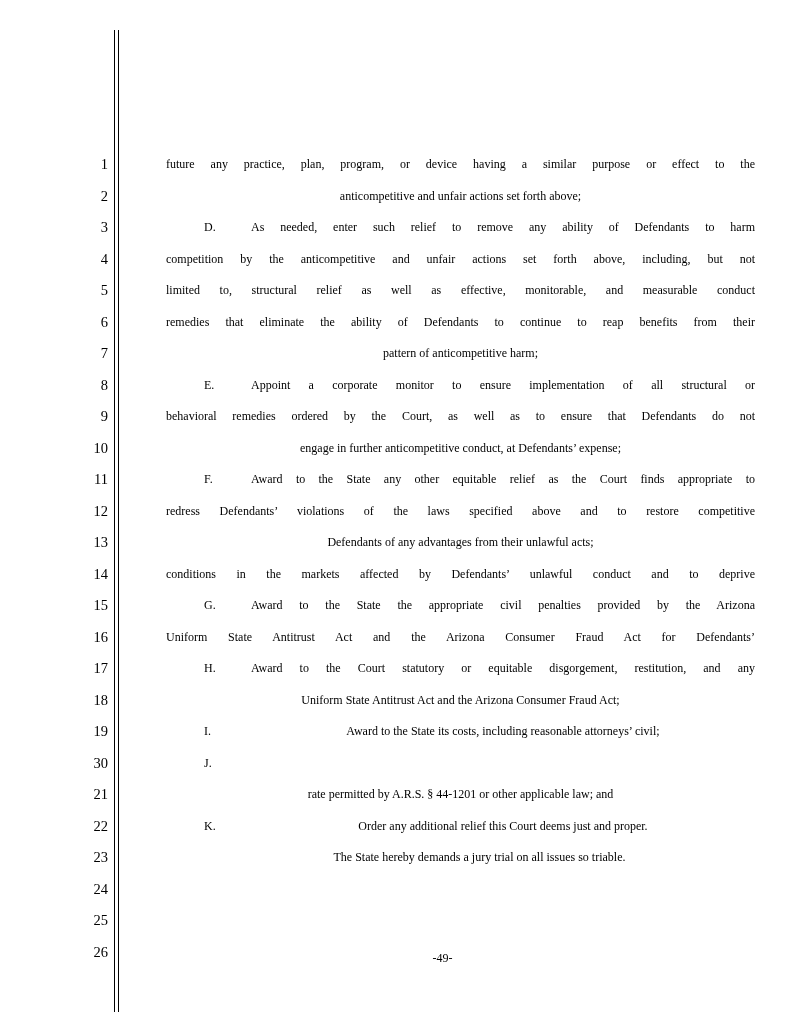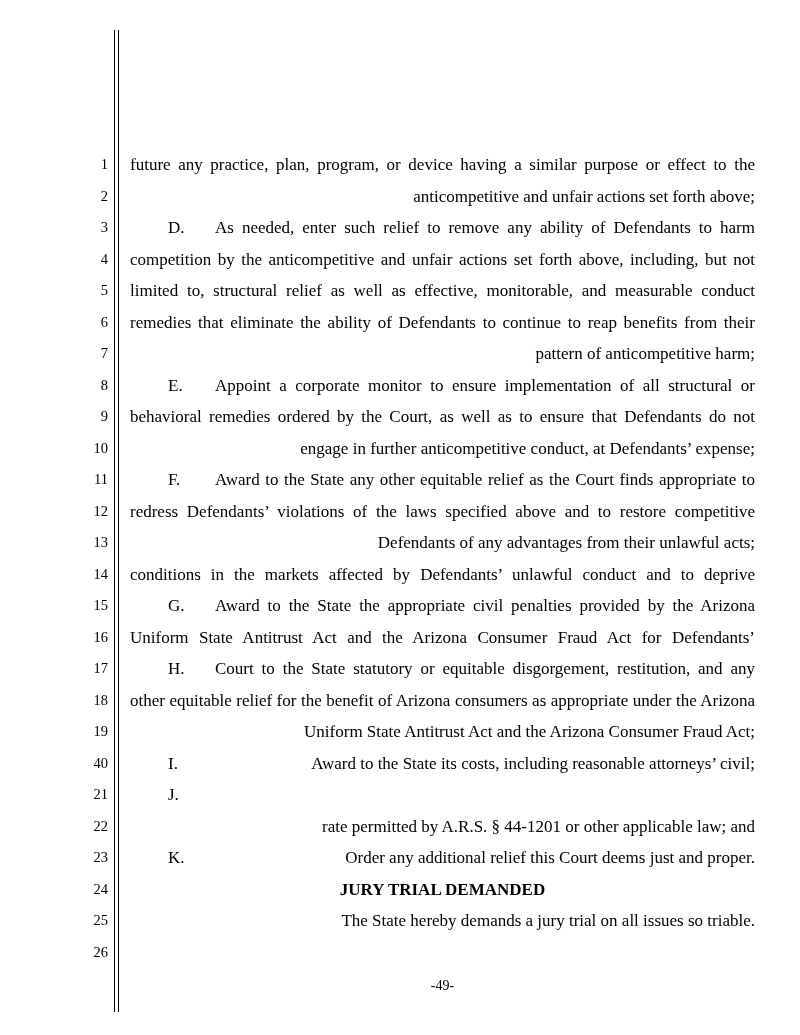--- a/index.html
+++ b/index.html
@@ -29,37 +29,38 @@
     height: 31.5px; line-height: 31.5px;
     text-align: right;
     font-size: 14.5px;
   }
   .body-text {
     position: absolute; top: 149px; left: 130px; width: 625px;
   }
   .text-line {
     position: relative;
     height: 31.5px; line-height: 31.5px;
-    font-size: 17px;
+    font-size: 12px;
     white-space: normal;
+    margin-left: 36px;
   }
   .text-line.j {
     text-align: justify;
     text-align-last: justify;
     text-justify: inter-word;
   }
-  .text-line.l { text-align: right; }
+  .text-line.l { text-align: center; }
   .text-line.c { text-align: center; }
   .text-line.b { font-weight: bold; }
   .with-label { padding-left: 85px; }
   .indent-only { padding-left: 38px; }
   .para-label { position: absolute; left: 38px; }
   .footer {
-    position: absolute; top: 976px; left: 130px; width: 625px;
-    text-align: center; font-size: 14px; line-height: 20px;
+    position: absolute; top: 948px; left: 130px; width: 625px;
+    text-align: center; font-size: 12px; line-height: 20px;
   }
 </style>
 </head>
 <body>
 
 <div class="page">
   <div class="rule rule-outer"></div>
   <div class="rule rule-inner"></div>
   <div id="line-numbers" class="line-numbers">
       <div class="line-num">1</div>
@@ -74,21 +75,21 @@
       <div class="line-num">10</div>
       <div class="line-num">11</div>
       <div class="line-num">12</div>
       <div class="line-num">13</div>
       <div class="line-num">14</div>
       <div class="line-num">15</div>
       <div class="line-num">16</div>
       <div class="line-num">17</div>
       <div class="line-num">18</div>
       <div class="line-num">19</div>
-      <div class="line-num">40</div>
+      <div class="line-num">30</div>
       <div class="line-num">21</div>
       <div class="line-num">22</div>
       <div class="line-num">23</div>
       <div class="line-num">24</div>
       <div class="line-num">25</div>
       <div class="line-num">26</div>
     </div>
   <div id="body-text" class="body-text">
       <div class="text-line j"><span>future any practice, plan, program, or device having a similar purpose or effect to the</span></div>
       <div class="text-line l"><span>anticompetitive and unfair actions set forth above;</span></div>
@@ -99,24 +100,22 @@
       <div class="text-line l"><span>pattern of anticompetitive harm;</span></div>
       <div class="text-line j with-label"><span class="para-label">E.</span><span>Appoint a corporate monitor to ensure implementation of all structural or</span></div>
       <div class="text-line j"><span>behavioral remedies ordered by the Court, as well as to ensure that Defendants do not</span></div>
       <div class="text-line l"><span>engage in further anticompetitive conduct, at Defendants’ expense;</span></div>
       <div class="text-line j with-label"><span class="para-label">F.</span><span>Award to the State any other equitable relief as the Court finds appropriate to</span></div>
       <div class="text-line j"><span>redress Defendants’ violations of the laws specified above and to restore competitive</span></div>
       <div class="text-line l"><span>Defendants of any advantages from their unlawful acts;</span></div>
       <div class="text-line j"><span>conditions in the markets affected by Defendants’ unlawful conduct and to deprive</span></div>
       <div class="text-line j with-label"><span class="para-label">G.</span><span>Award to the State the appropriate civil penalties provided by the Arizona</span></div>
       <div class="text-line j"><span>Uniform State Antitrust Act and the Arizona Consumer Fraud Act for Defendants’</span></div>
-      <div class="text-line j with-label"><span class="para-label">H.</span><span>Court to the State statutory or equitable disgorgement, restitution, and any</span></div>
-      <div class="text-line j"><span>other equitable relief for the benefit of Arizona consumers as appropriate under the Arizona</span></div>
+      <div class="text-line j with-label"><span class="para-label">H.</span><span>Award to the Court statutory or equitable disgorgement, restitution, and any</span></div>
       <div class="text-line l"><span>Uniform State Antitrust Act and the Arizona Consumer Fraud Act;</span></div>
       <div class="text-line l with-label"><span class="para-label">I.</span><span>Award to the State its costs, including reasonable attorneys’ civil;</span></div>
       <div class="text-line j with-label"><span class="para-label">J.</span></div>
       <div class="text-line l"><span>rate permitted by A.R.S. § 44-1201 or other applicable law; and</span></div>
       <div class="text-line l with-label"><span class="para-label">K.</span><span>Order any additional relief this Court deems just and proper.</span></div>
-      <div class="text-line c b"><span>JURY TRIAL DEMANDED</span></div>
       <div class="text-line l indent-only"><span>The State hereby demands a jury trial on all issues so triable.</span></div>
     </div>
   <div class="footer">-49-</div>
 </div>
 
 </body></html>

